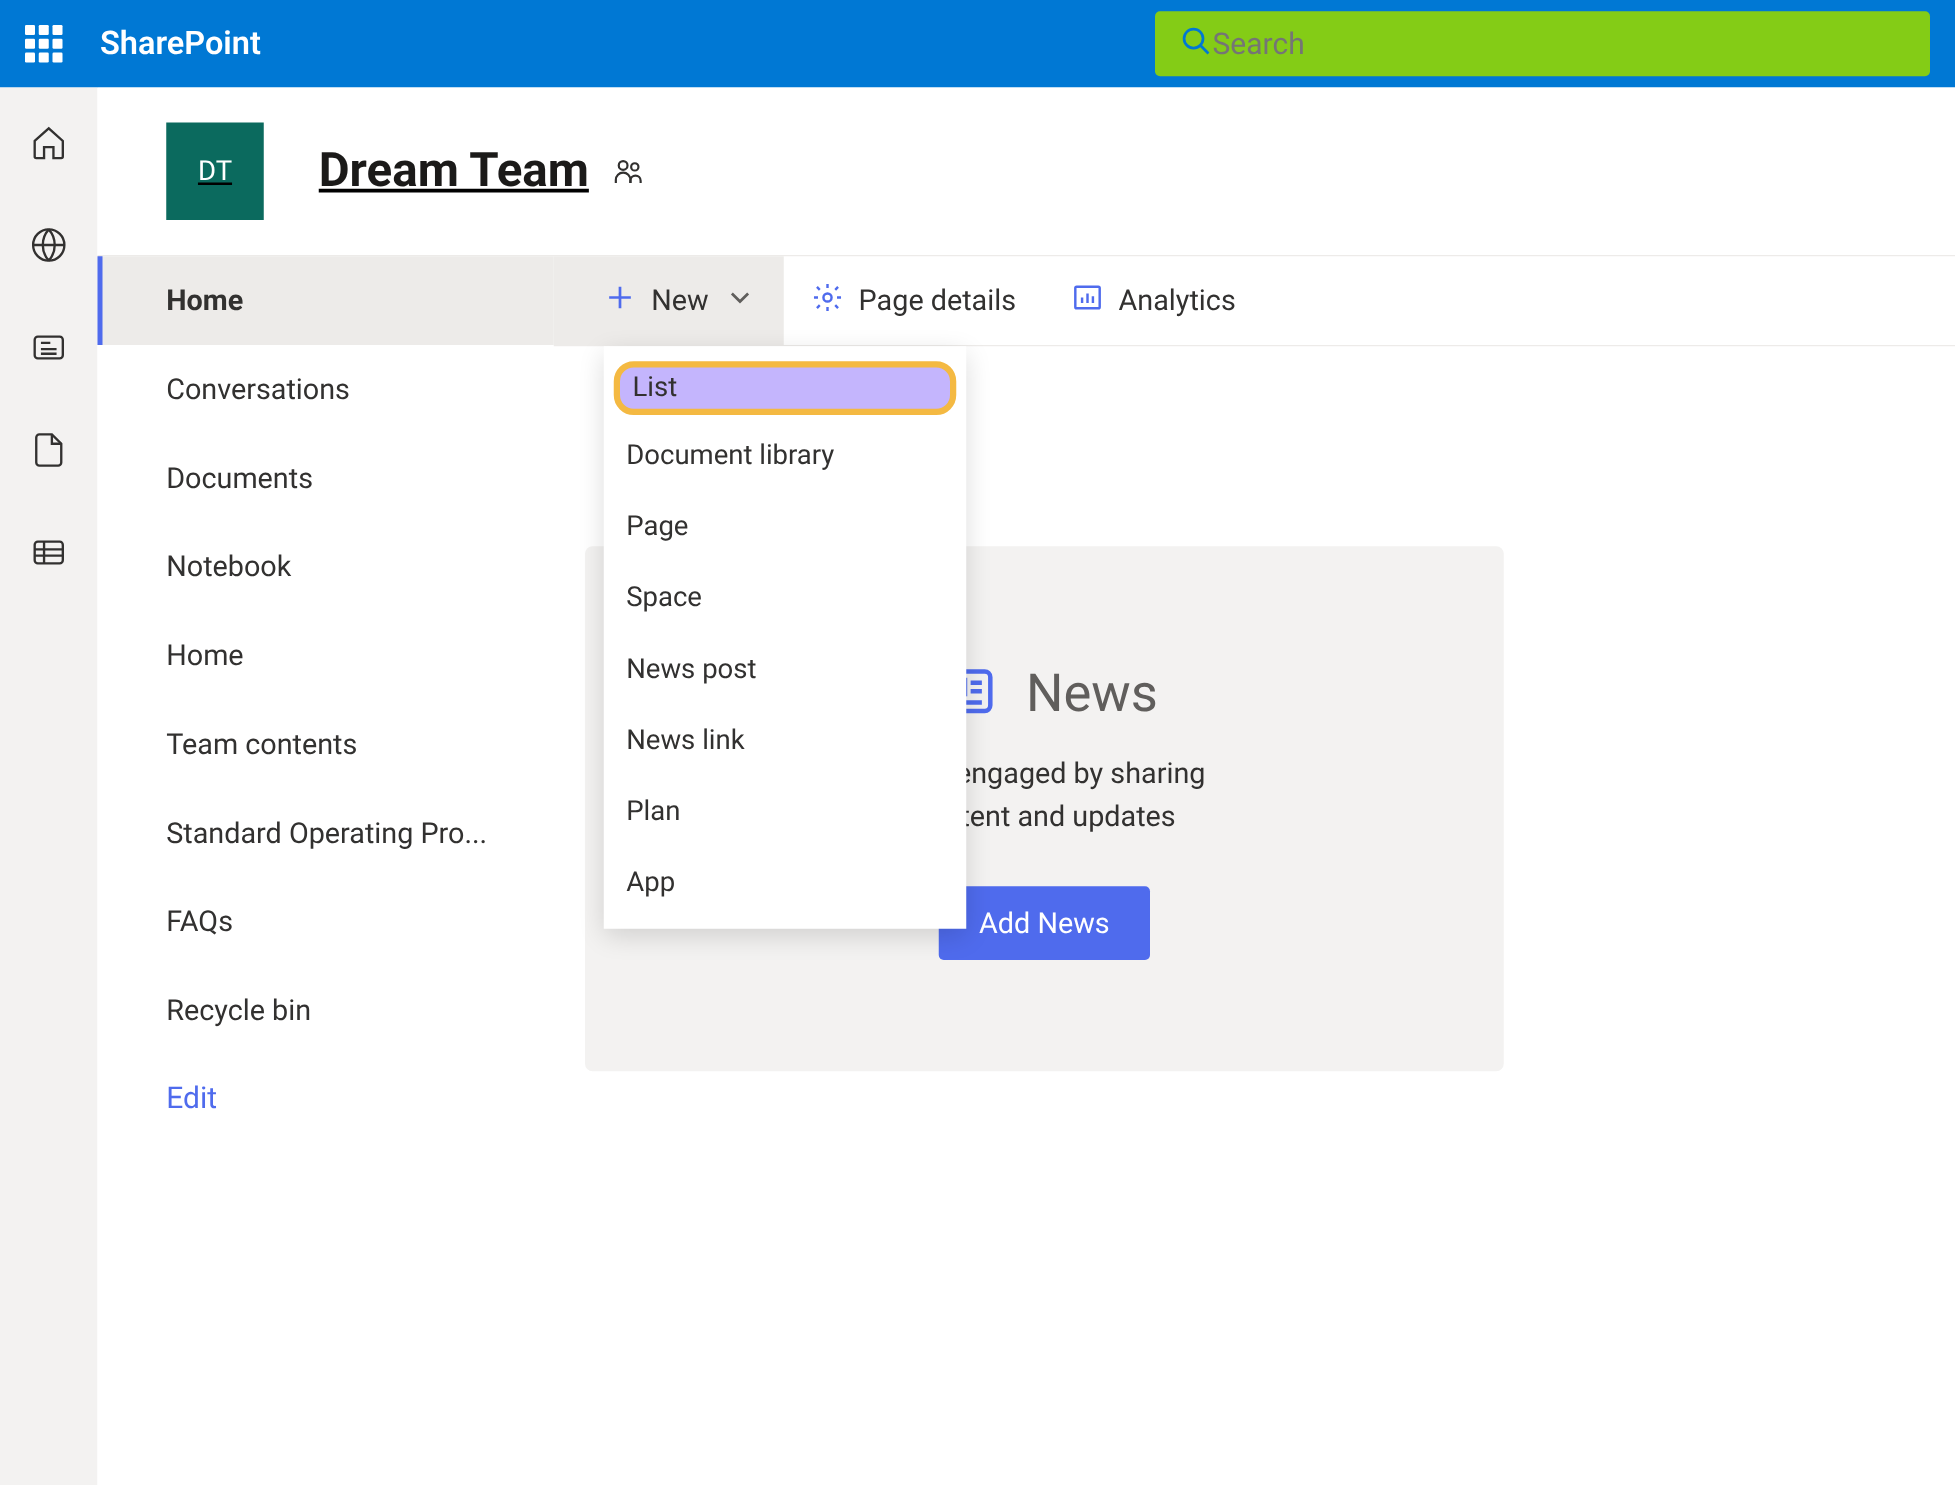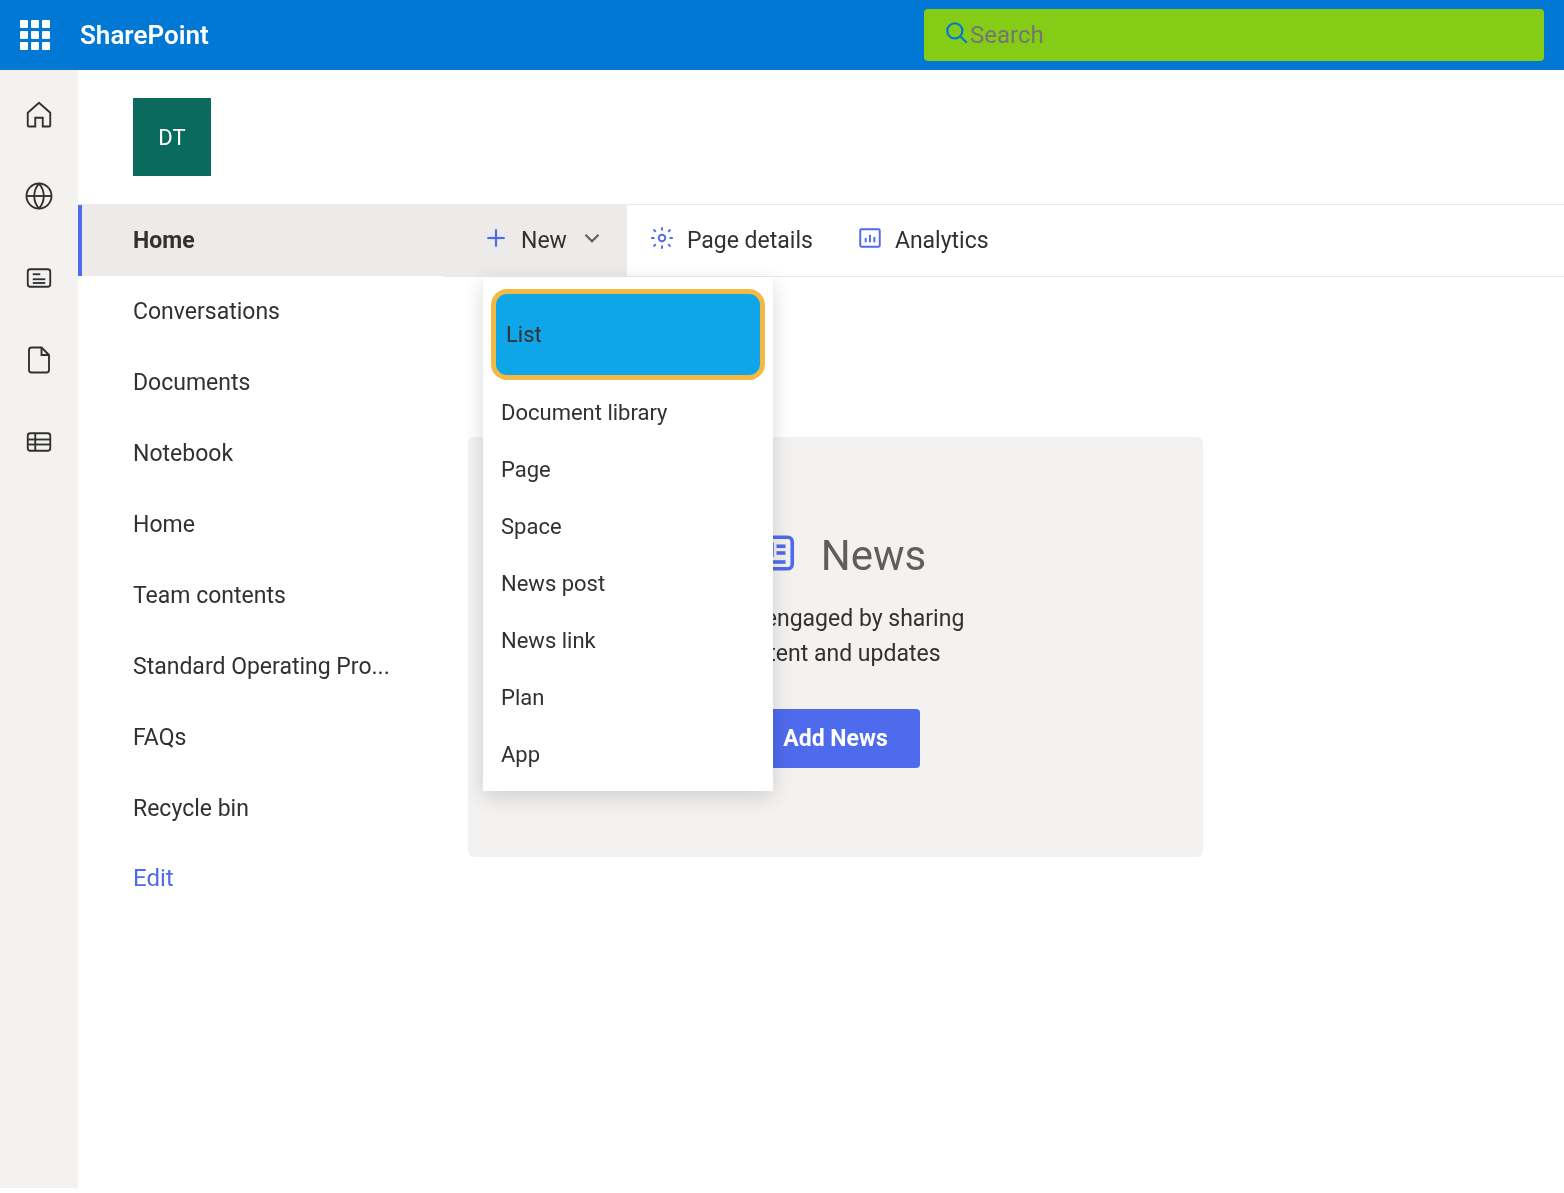--- a/index.html
+++ b/index.html
@@ -93,20 +93,21 @@
     .content {
       flex: 1;
       background: #fff;
       position: relative;
     }
     .site-header {
       display: flex;
       align-items: center;
       gap: 44px;
       padding: 28px 0 28px 55px;
+      text-decoration: underline;
     }
     .site-logo {
       width: 78px;
       height: 78px;
       background: #0b6a5e;
       color: #fff;
       display: flex;
       align-items: center;
       justify-content: center;
       font-size: 22px;
@@ -187,25 +188,25 @@
       padding: 8px 0;
       z-index: 10;
     }
     .dropdown-item {
       padding: 16px 18px;
       font-size: 22px;
       color: #323130;
       cursor: pointer;
     }
     .dropdown-item.highlighted {
-      background: #0ea5e9;
+      background: #c4b5fd;
       border: 5px solid #f4b942;
       border-radius: 16px;
       margin: 4px 8px;
-      padding: 28px 10px;
+      padding: 4px 10px;
     }
     .news-card {
       margin: 160px 0 0 25px;
       width: 735px;
       height: 420px;
       background: #f3f2f1;
       border-radius: 6px;
       display: flex;
       flex-direction: column;
       align-items: center;
@@ -232,21 +233,21 @@
       text-align: center;
       line-height: 1.5;
     }
     .add-news-btn {
       margin-top: 20px;
       background: #4f6bed;
       color: #fff;
       border: none;
       padding: 16px 32px;
       font-size: 23px;
-      font-weight: 700;
+      font-weight: 400;
       border-radius: 4px;
       cursor: pointer;
     }
   </style>
 </head>
 <body>
 
 <div class="topbar">
   <div class="waffle">
     <div class="waffle-dot"></div>
@@ -305,20 +306,31 @@
           <line x1="3" y1="10" x2="21" y2="10"></line>
           <line x1="3" y1="14" x2="21" y2="14"></line>
           <line x1="9" y1="5" x2="9" y2="19"></line>
         </svg>
     </div>
   </div>
 
   <div class="content">
     <div class="site-header">
       <div class="site-logo">DT</div>
+      <div style="display:flex;align-items:center;gap:8px;">
+        <h1 class="site-title">Dream Team</h1>
+        <span class="teams-icon">
+          <svg width="30" height="28" viewBox="0 0 24 24" fill="none" stroke="#323130" stroke-width="1.5">
+            <circle cx="9" cy="8" r="3"></circle>
+              <circle cx="17" cy="9" r="2.5"></circle>
+            <path d="M4 20v-2a5 5 0 0110 0v2"></path>
+              <path d="M14 20v-1.5a3.5 3.5 0 017 0V20"></path>
+          </svg>
+        </span>
+      </div>
     </div>
 
     <div class="below-header">
       <div class="sidenav">
         <div class="sidenav-item active">Home</div>
         <div class="sidenav-item">Conversations</div>
         <div class="sidenav-item">Documents</div>
         <div class="sidenav-item">Notebook</div>
         <div class="sidenav-item">Home</div>
         <div class="sidenav-item">Team contents</div>

